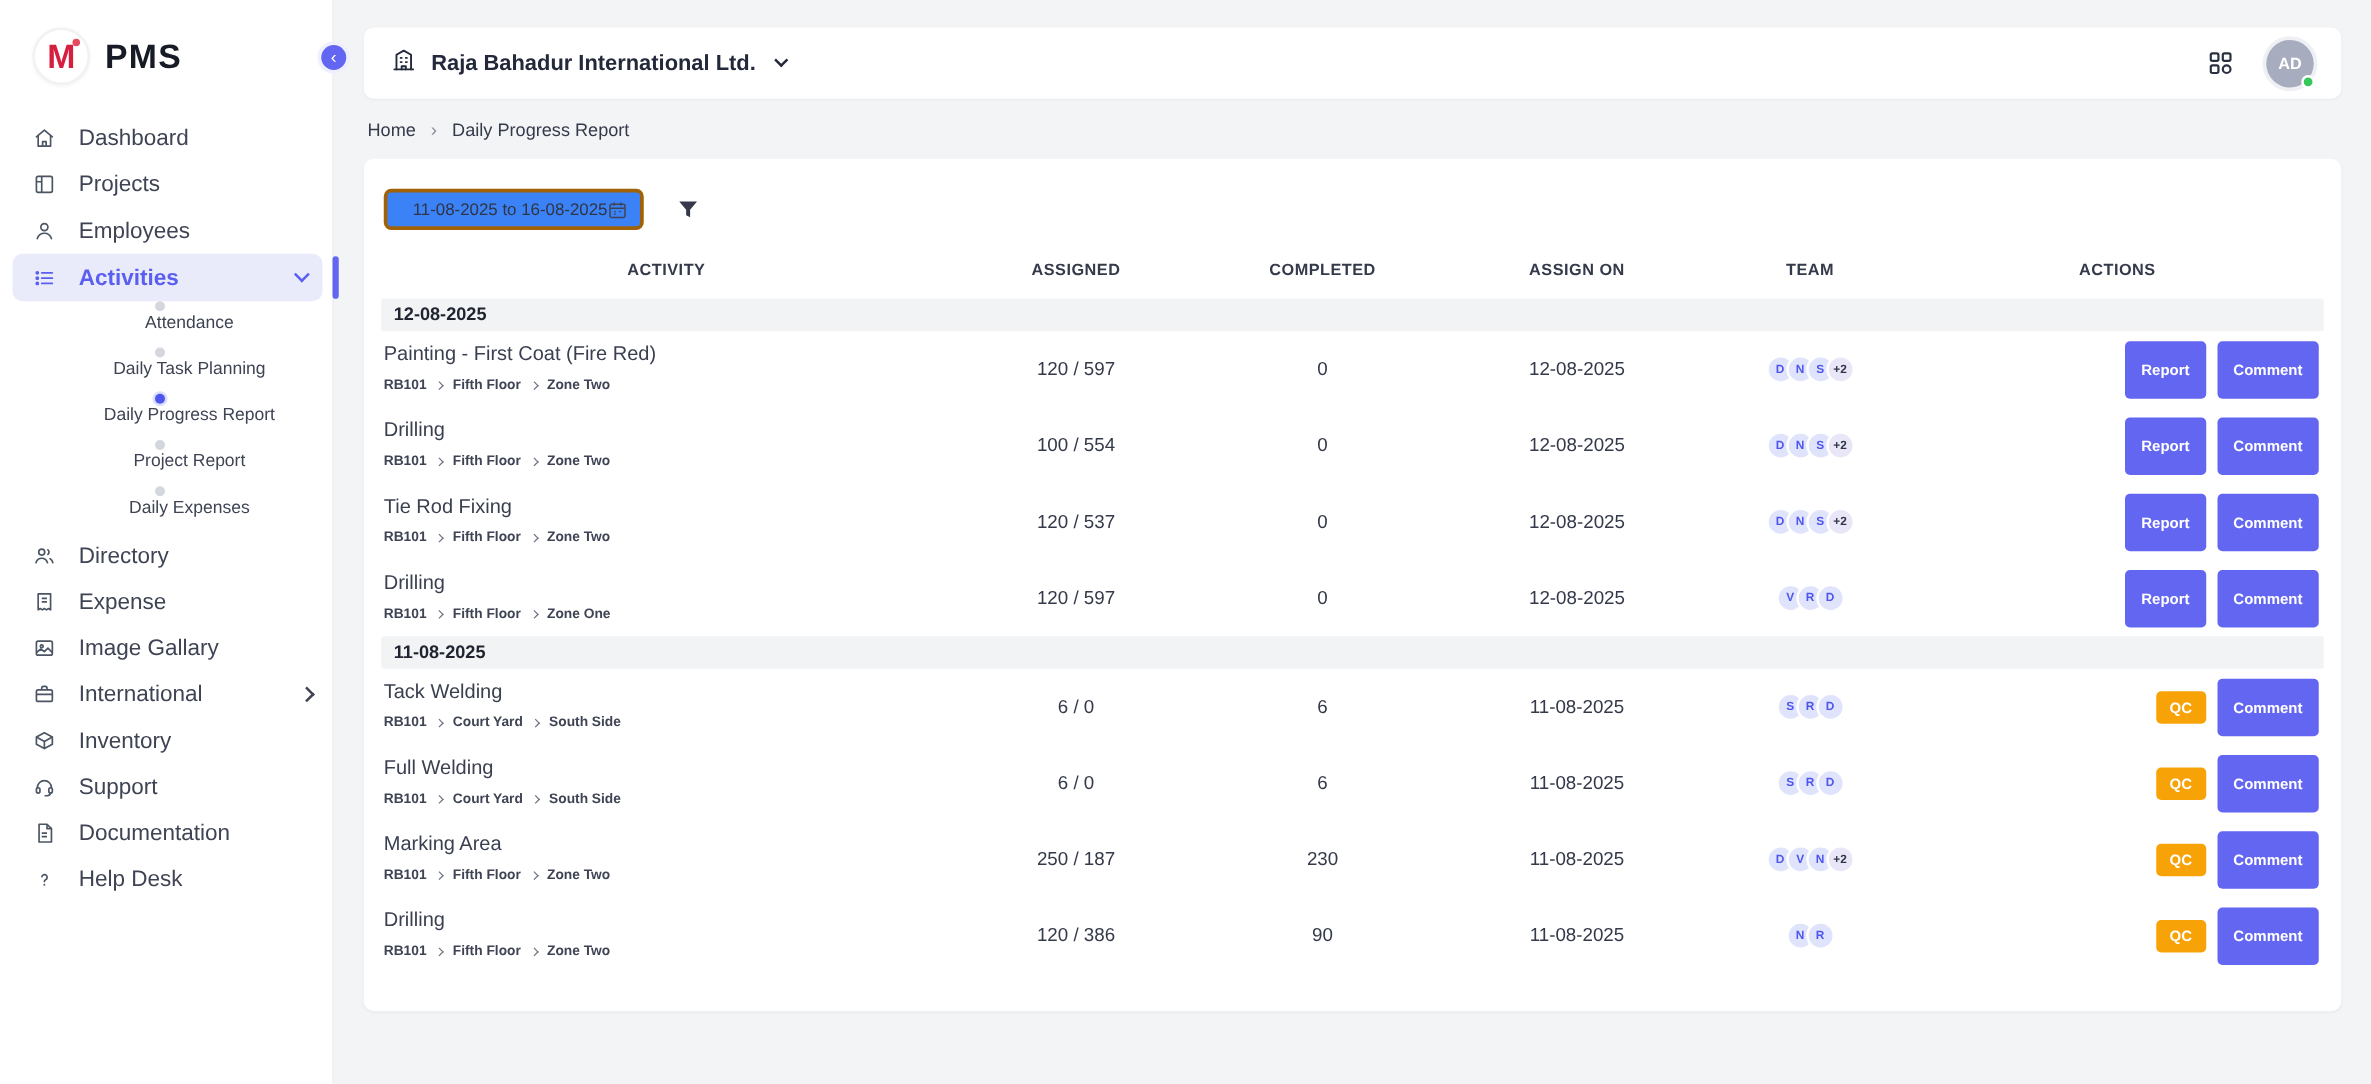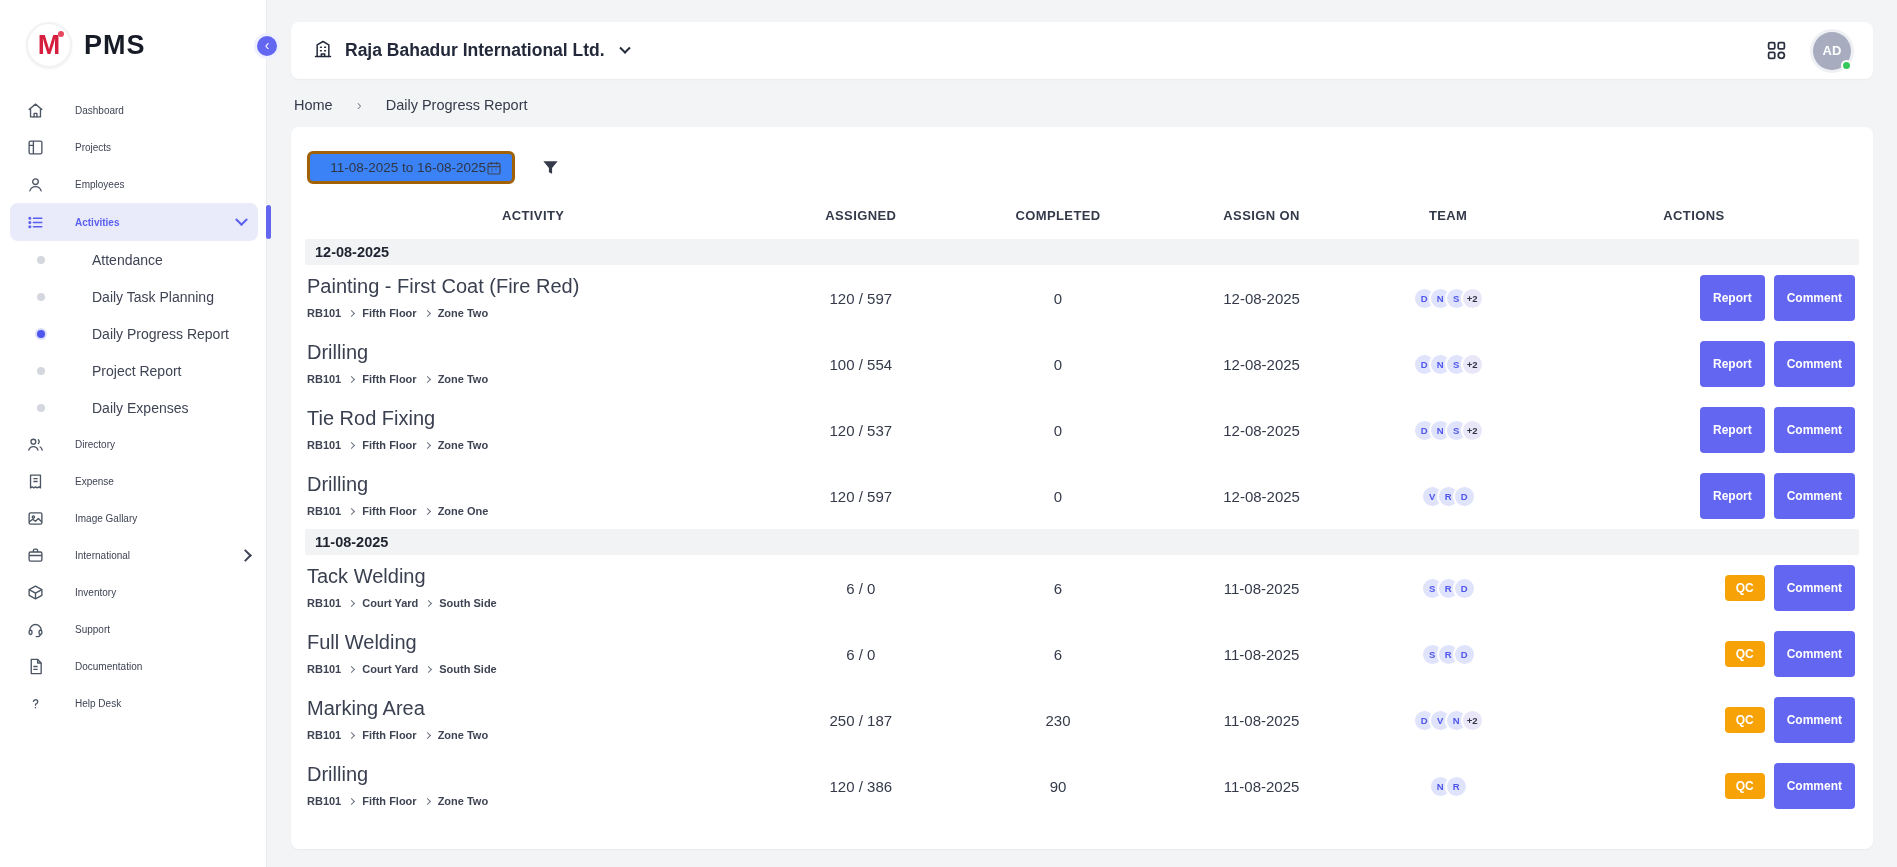--- a/index.html
+++ b/index.html
@@ -7,61 +7,61 @@
   .app { display:flex; width:100%; height:100%; position:relative; }
 
   
   .sidebar { width:267px; min-width:267px; background:#ffffff; border-right:1px solid #e8eaee; height:100%; position:relative; z-index:2; }
   .logo-row { display:flex; align-items:center; gap:12px; padding:22px 24px 20px 26px; }
   .logo-mark { width:46px; height:46px; border-radius:50%; background:#fff; border:2px solid #f1f2f4; display:flex; align-items:center; justify-content:center; font-size:27px; font-weight:bold; color:#d61f3f; position:relative; box-shadow:0 1px 3px rgba(0,0,0,.06); }
   .logo-mark::after { content:""; position:absolute; top:7px; right:6px; width:6px; height:6px; border-radius:50%; background:#e8495f; }
   .logo-text { font-size:27px; font-weight:bold; color:#161b26; letter-spacing:1px; }
   .collapse-btn { position:absolute; left:254px; top:33px; width:26px; height:26px; border-radius:50%; background:#6366f1; color:#fff; border:3px solid #eef0ff; font-size:14px; line-height:1; cursor:pointer; z-index:5; display:flex; align-items:center; justify-content:center; padding-bottom:2px; }
   nav { padding:4px 0; }
-  .nav-item { display:flex; align-items:center; gap:31px; height:37px; padding:0 16px 0 26px; font-size:10px; color:#3f4454; cursor:pointer; position:relative; }
+  .nav-item { display:flex; align-items:center; gap:19px; height:37px; padding:0 16px 0 26px; font-size:18px; color:#3f4454; cursor:pointer; position:relative; }
   .nav-item .nav-icon { width:18px; height:18px; display:flex; align-items:center; justify-content:center; color:#4b5563; flex-shrink:0; }
   .nav-item.active { background:#e9ebfb; color:#5a5ff0; margin:0 8px 0 10px; padding:0 12px 0 16px; border-radius:8px; height:38px;font-weight:bold; }
   .nav-item.active .nav-icon { color:#5a5ff0; }
   .nav-item.active::after { content:""; position:absolute; right:-13px; top:2px; width:5px; height:34px; background:#6366f1; border-radius:4px; }
   .nav-chevron { margin-left:auto; width:9px; height:9px; border-right:2px solid currentColor; border-bottom:2px solid currentColor; flex-shrink:0; }
   .nav-chevron.down { transform:rotate(45deg) translate(-2px,-2px); }
   .nav-chevron.right { transform:rotate(-45deg); }
-  .nav-sub { display:flex; align-items:center; height:37px; padding-left:37px; font-size:14px; color:#3f4454; cursor:pointer; }
+  .nav-sub { display:flex; align-items:center; height:37px; padding-left:37px; font-size:14px; color:#3f4454; cursor:pointer;flex-direction:column; }
   .nav-sub .dot { width:8px; height:8px; border-radius:50%; background:#d4d7dd; margin-right:47px; flex-shrink:0; }
   .nav-sub.active .dot { background:#4f56ee; box-shadow:0 0 0 2px #dcdefc; }
 
   
   .main { flex:1; height:100%; overflow:hidden; }
   .topbar { margin:22px 24px 0 24px; height:57px; background:#fff; border-radius:8px; display:flex; align-items:center; justify-content:space-between; padding:0 22px 0 22px; box-shadow:0 1px 2px rgba(16,24,40,.04); }
   .company { display:flex; align-items:center; gap:12px; cursor:pointer; }
   .company-name { font-size:17.5px; font-weight:bold; color:#23293a; }
   .company .nav-chevron { margin-left:4px; color:#23293a; width:8px; height:8px; }
   .topbar-right { display:flex; align-items:center; gap:26px; }
   .grid-icon-btn { background:none; border:none; cursor:pointer; color:#2a3040; display:flex; }
   .avatar-wrap { position:relative; width:38px; height:38px; cursor:pointer; }
   .avatar { width:38px; height:38px; border-radius:50%; background:#a7adbf; color:#fff; font-size:13px; font-weight:bold; display:flex; align-items:center; justify-content:center; box-shadow:0 0 0 3px #eef0f4; }
   .status-dot { position:absolute; right:-1px; bottom:-1px; width:11px; height:11px; border-radius:50%; background:#34c759; border:2px solid #fff; }
 
-  .breadcrumb { margin:17px 24px 0 27px; display:flex; align-items:center; gap:24px; font-size:14.5px; color:#343a4a; }
+  .breadcrumb { margin:17px 24px 0 27px; display:flex; align-items:center; gap:12px; font-size:14.5px; color:#343a4a; }
   .breadcrumb .sep { color:#8a8f9c; font-size:15px; }
   .breadcrumb .bc-home { cursor:pointer; }
 
   .content-card { margin:14px 24px 24px 24px; background:#fff; border-radius:8px; padding:18px 14px 30px 14px; box-shadow:0 1px 2px rgba(16,24,40,.04); min-height:560px; }
   .filter-row { display:flex; align-items:center; gap:26px; padding:6px 2px 10px 2px; }
   .date-input { display:flex; align-items:center; justify-content:flex-end; width:208px; height:33px; border:3px solid #a16207; border-radius:6px; padding:0 10px 0 11px; font-size:13.5px; color:#2f3545; cursor:pointer; background:#3b82f6; }
   .date-input svg { color:#3f4454; }
   .funnel-btn { background:none; border:none; cursor:pointer; color:#343a4a; display:flex; }
 
   table { width:100%; border-collapse:collapse; table-layout:fixed; }
   thead th { font-size:13px; font-weight:bold; color:#343a4a; text-transform:uppercase; letter-spacing:.4px; text-align:center; padding:14px 6px 16px 6px; }
   tr.group-row td { background:#f2f3f5; font-size:14.5px; font-weight:bold; color:#1f2430; padding:5px 10px; border-radius:2px; }
   td { vertical-align:middle; }
   td.c { text-align:center; font-size:15px; color:#343a4a; padding:10px 6px; }
   td.activity-cell { padding:10px 6px 12px 2px; }
-  .act-title { font-size:20px; color:#3a4050; margin-bottom:9px; }
+  .act-title { font-size:16px; color:#3a4050; margin-bottom:9px; }
   .act-path { font-size:11px; color:#3f4454; display:flex; align-items:center; gap:7px; font-weight:bold; }
   .act-path .psep { width:5px; height:5px; border-right:1.6px solid #6b7280; border-bottom:1.6px solid #6b7280; transform:rotate(-45deg); margin:0 1px; }
   .team-cell { display:flex; align-items:center; justify-content:center; }
   .t-av { width:23px; height:23px; border-radius:50%; background:#dfe3fb; color:#4f56ee; font-size:9.5px; font-weight:bold; display:flex; align-items:center; justify-content:center; border:2px solid #fff; margin-left:-7px; }
   .t-av:first-child { margin-left:0; }
   .t-extra { background:#e9e6f8; color:#2f3545; }
   .actions-cell { display:flex; align-items:center; justify-content:flex-end; gap:9px; padding-right:4px; }
   .btn { border:none; border-radius:4px; color:#fff; font-size:12px; font-weight:bold; padding:16px 13px; cursor:pointer; font-family:inherit; }
   .btn-indigo { background:#6366f1; }
   .btn-amber { background:#f7a308; padding:6px 11px; }

